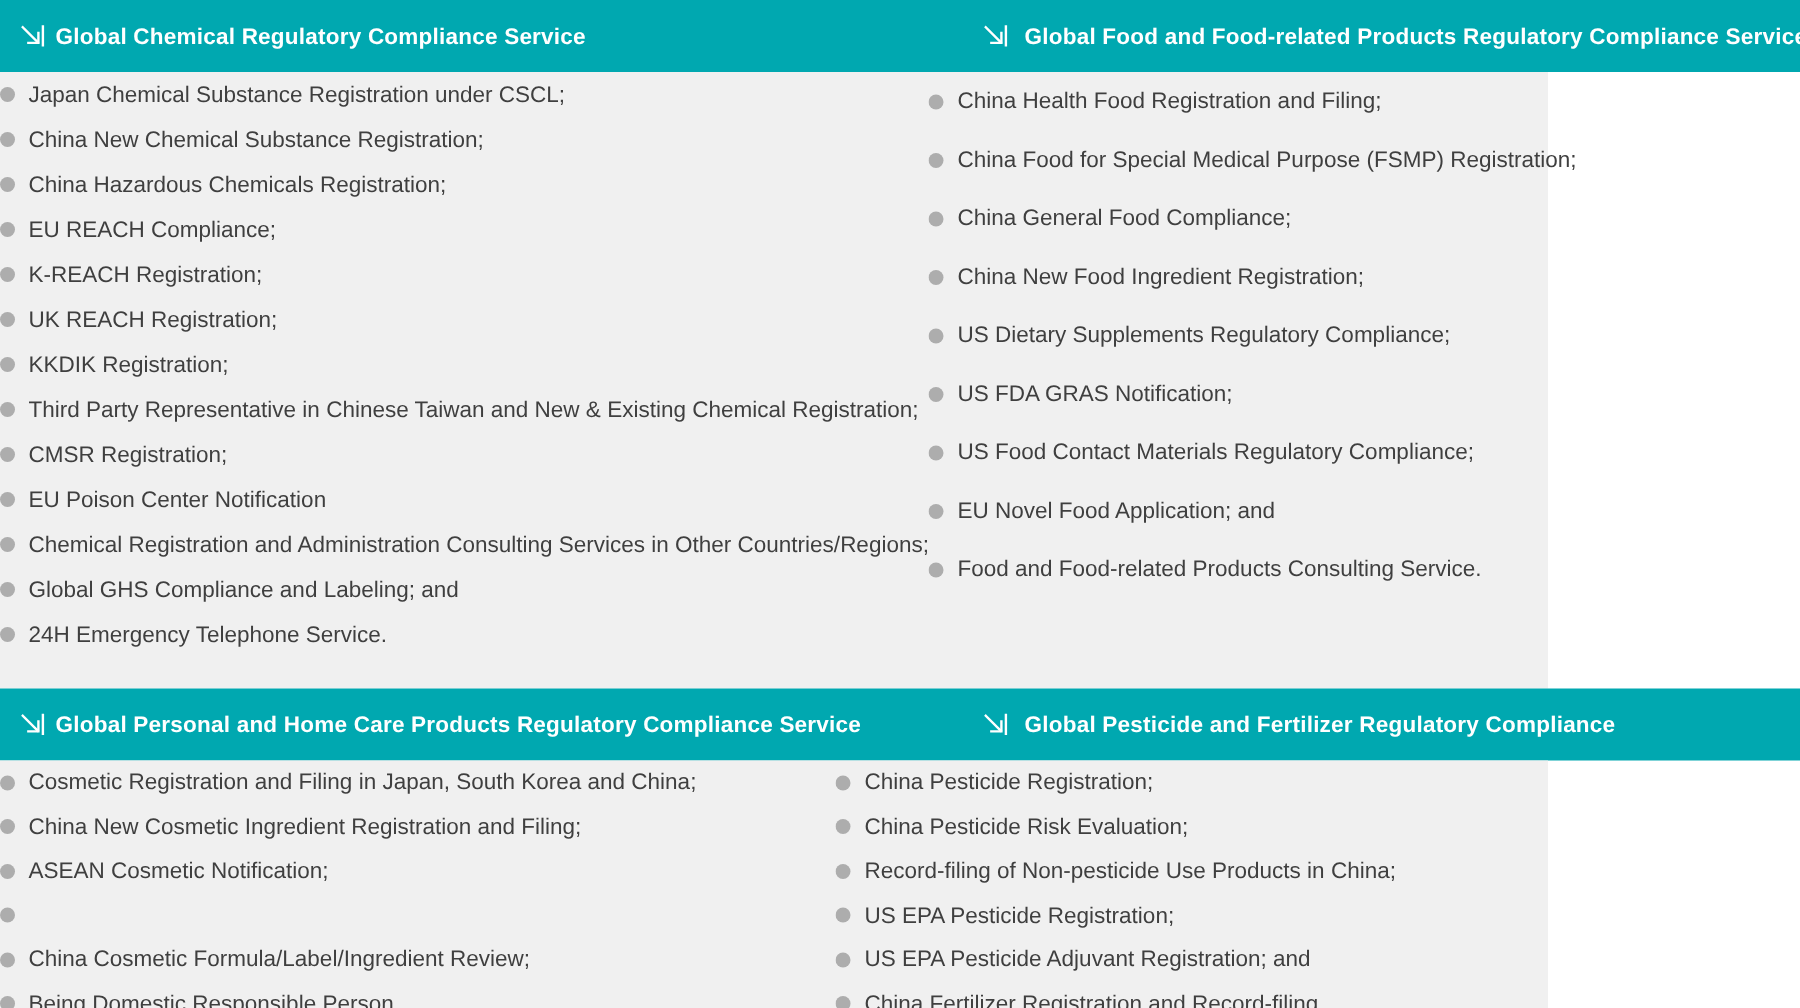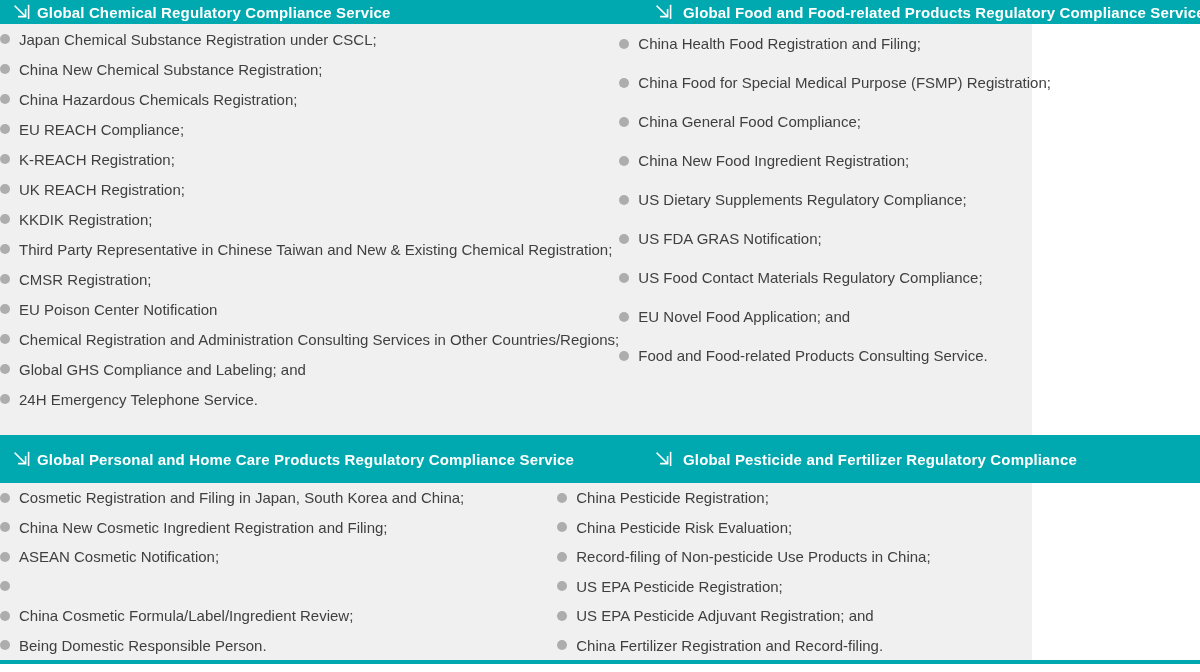--- a/index.html
+++ b/index.html
@@ -4,21 +4,21 @@
 <style>
   html,body{margin:0;padding:0;background:#fff;}
   .page{
     position:relative;
     width:1200px;height:672px;
     overflow:hidden;
     font-family:"Liberation Sans",sans-serif;
     background:#ffffff;
   }
   .hdr{background:#00A8B0;display:flex;width:1200px;}
-  .hdr1{height:24px;}
+  .hdr1{height:48px;}
   .hdr2{height:48px;}
   .cell{display:flex;align-items:center;box-sizing:border-box;}
   .cell-l{width:648px;padding-left:13px;}
   .cell-r{width:552px;padding-left:7px;}
   .arrow-ic{flex:none;display:inline-flex;align-items:center;justify-content:center;width:18px;height:18px;}
   .cell-l .title{margin-left:6px;}
   .cell-r .title{margin-left:10px;}
   .title{
     color:#ffffff;font-weight:bold;font-size:15px;
     letter-spacing:.15px;white-space:nowrap;

